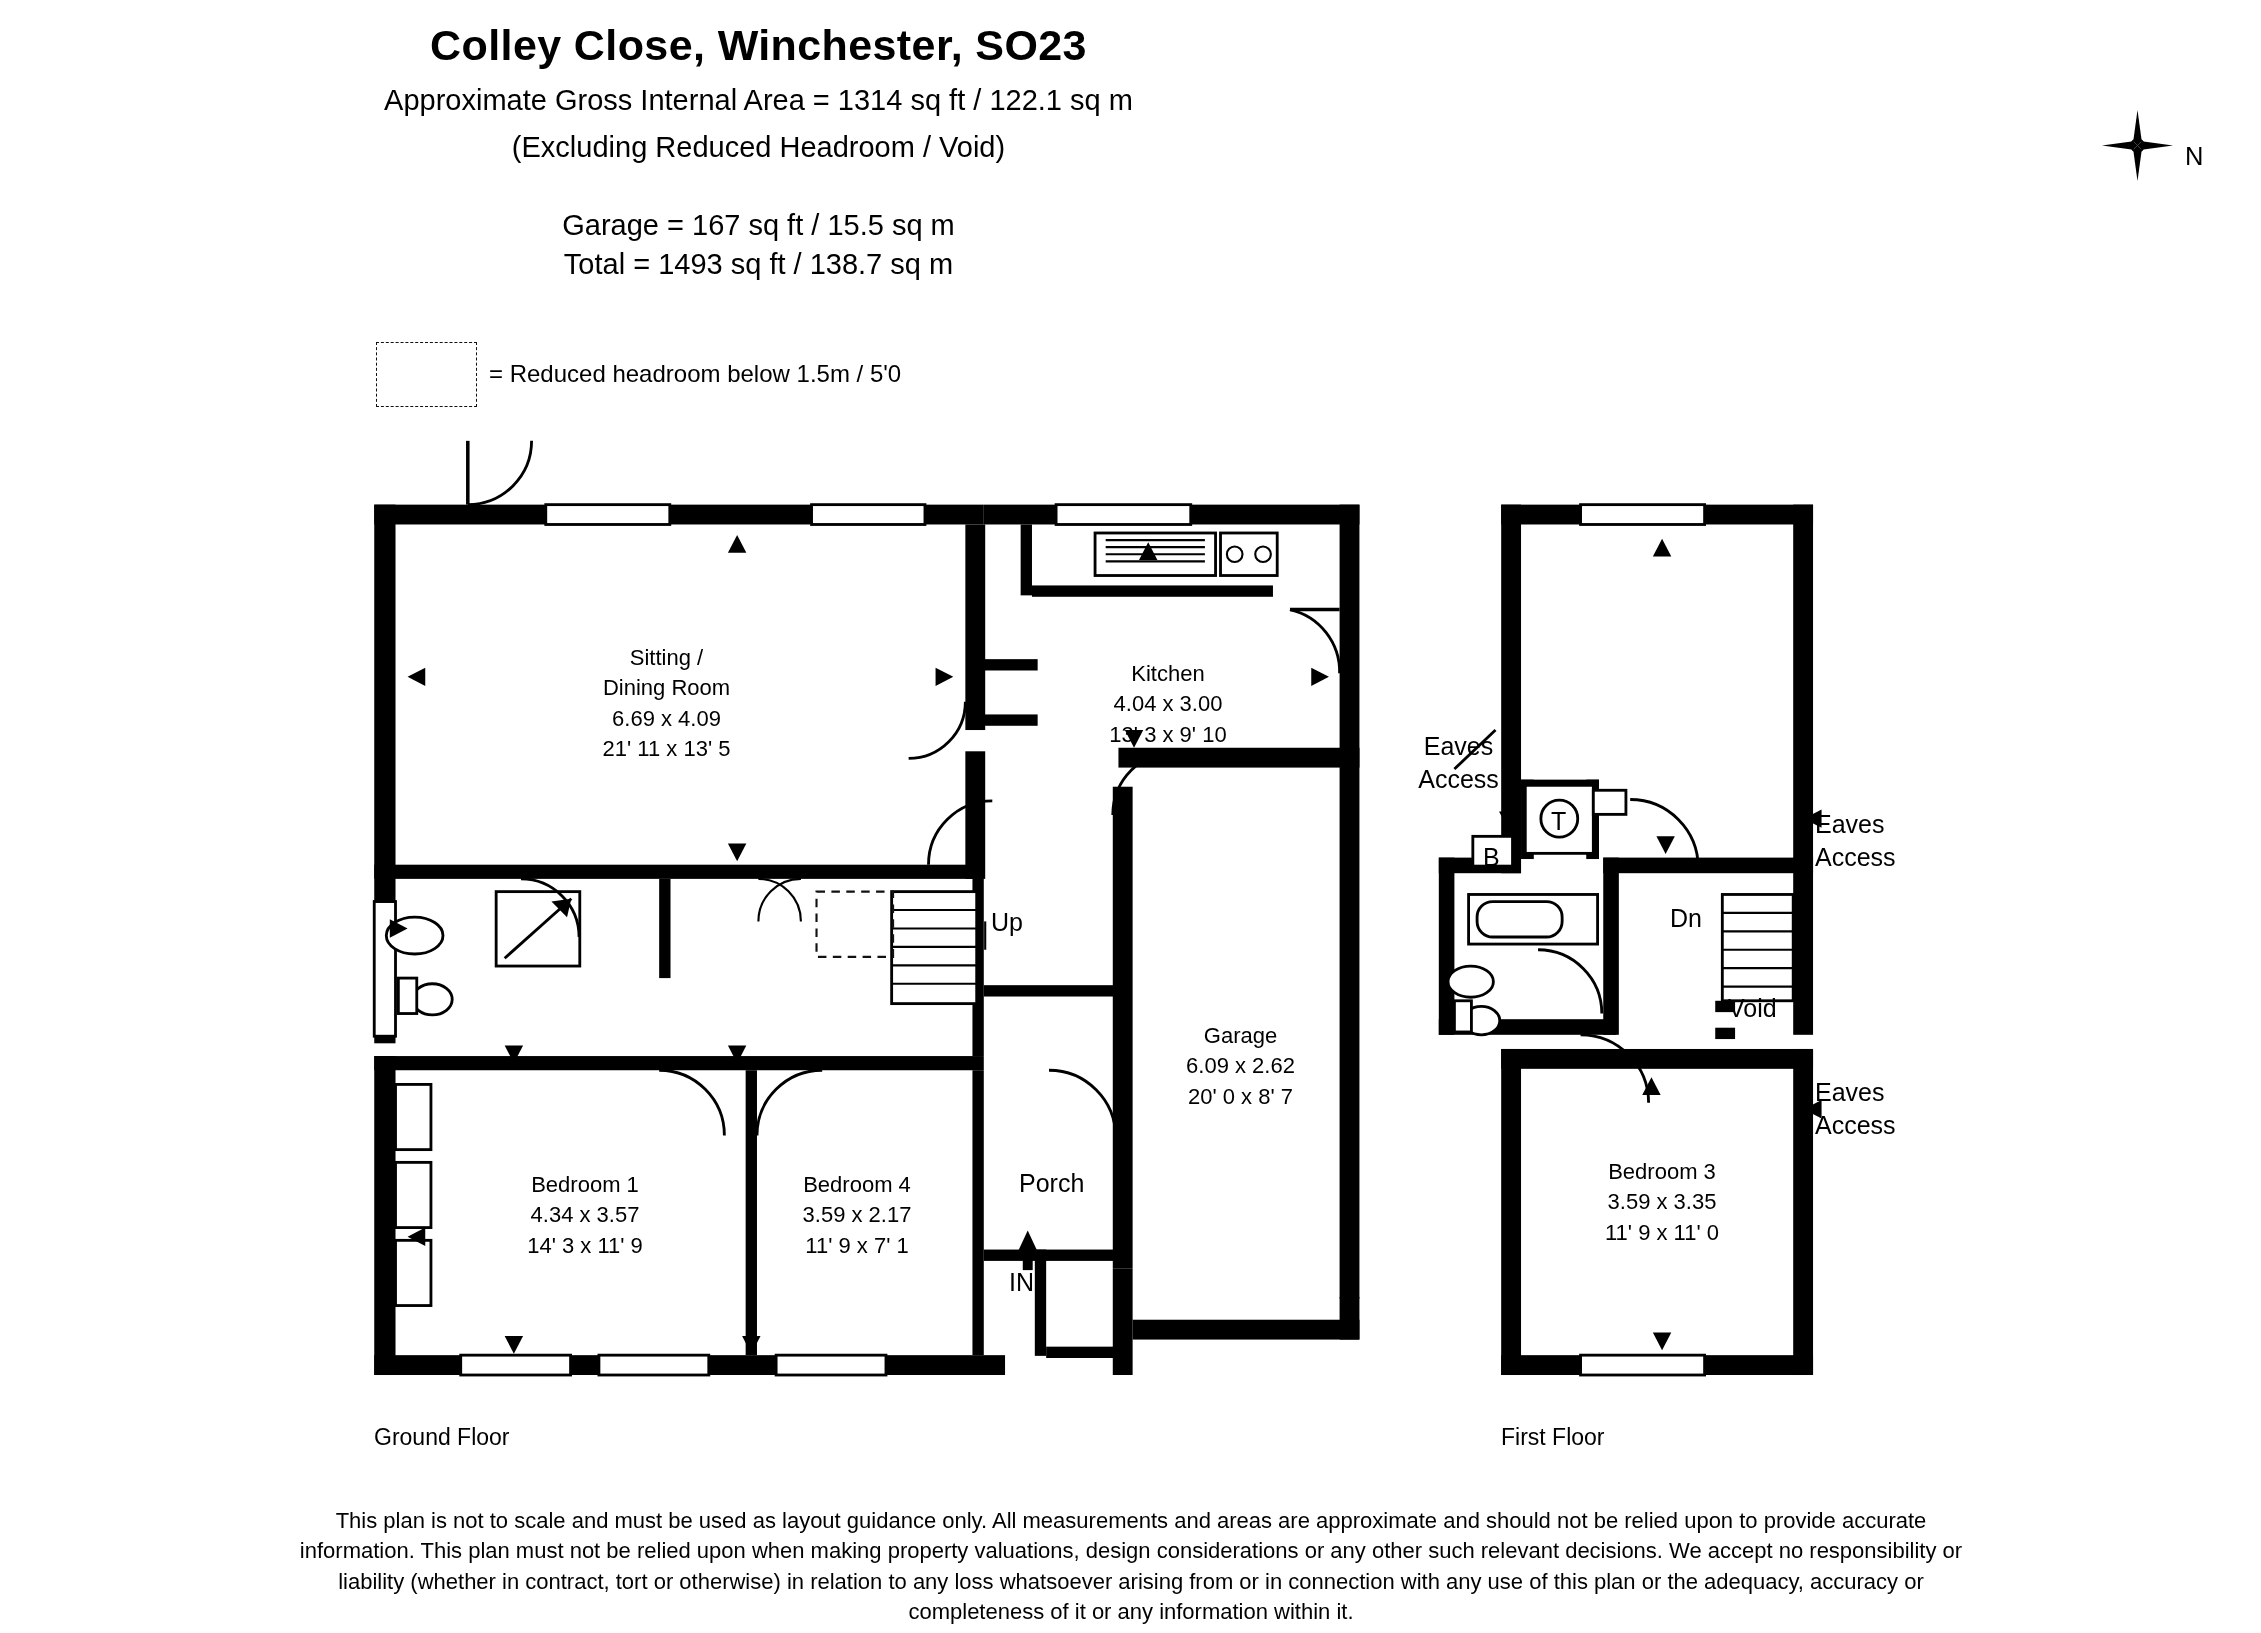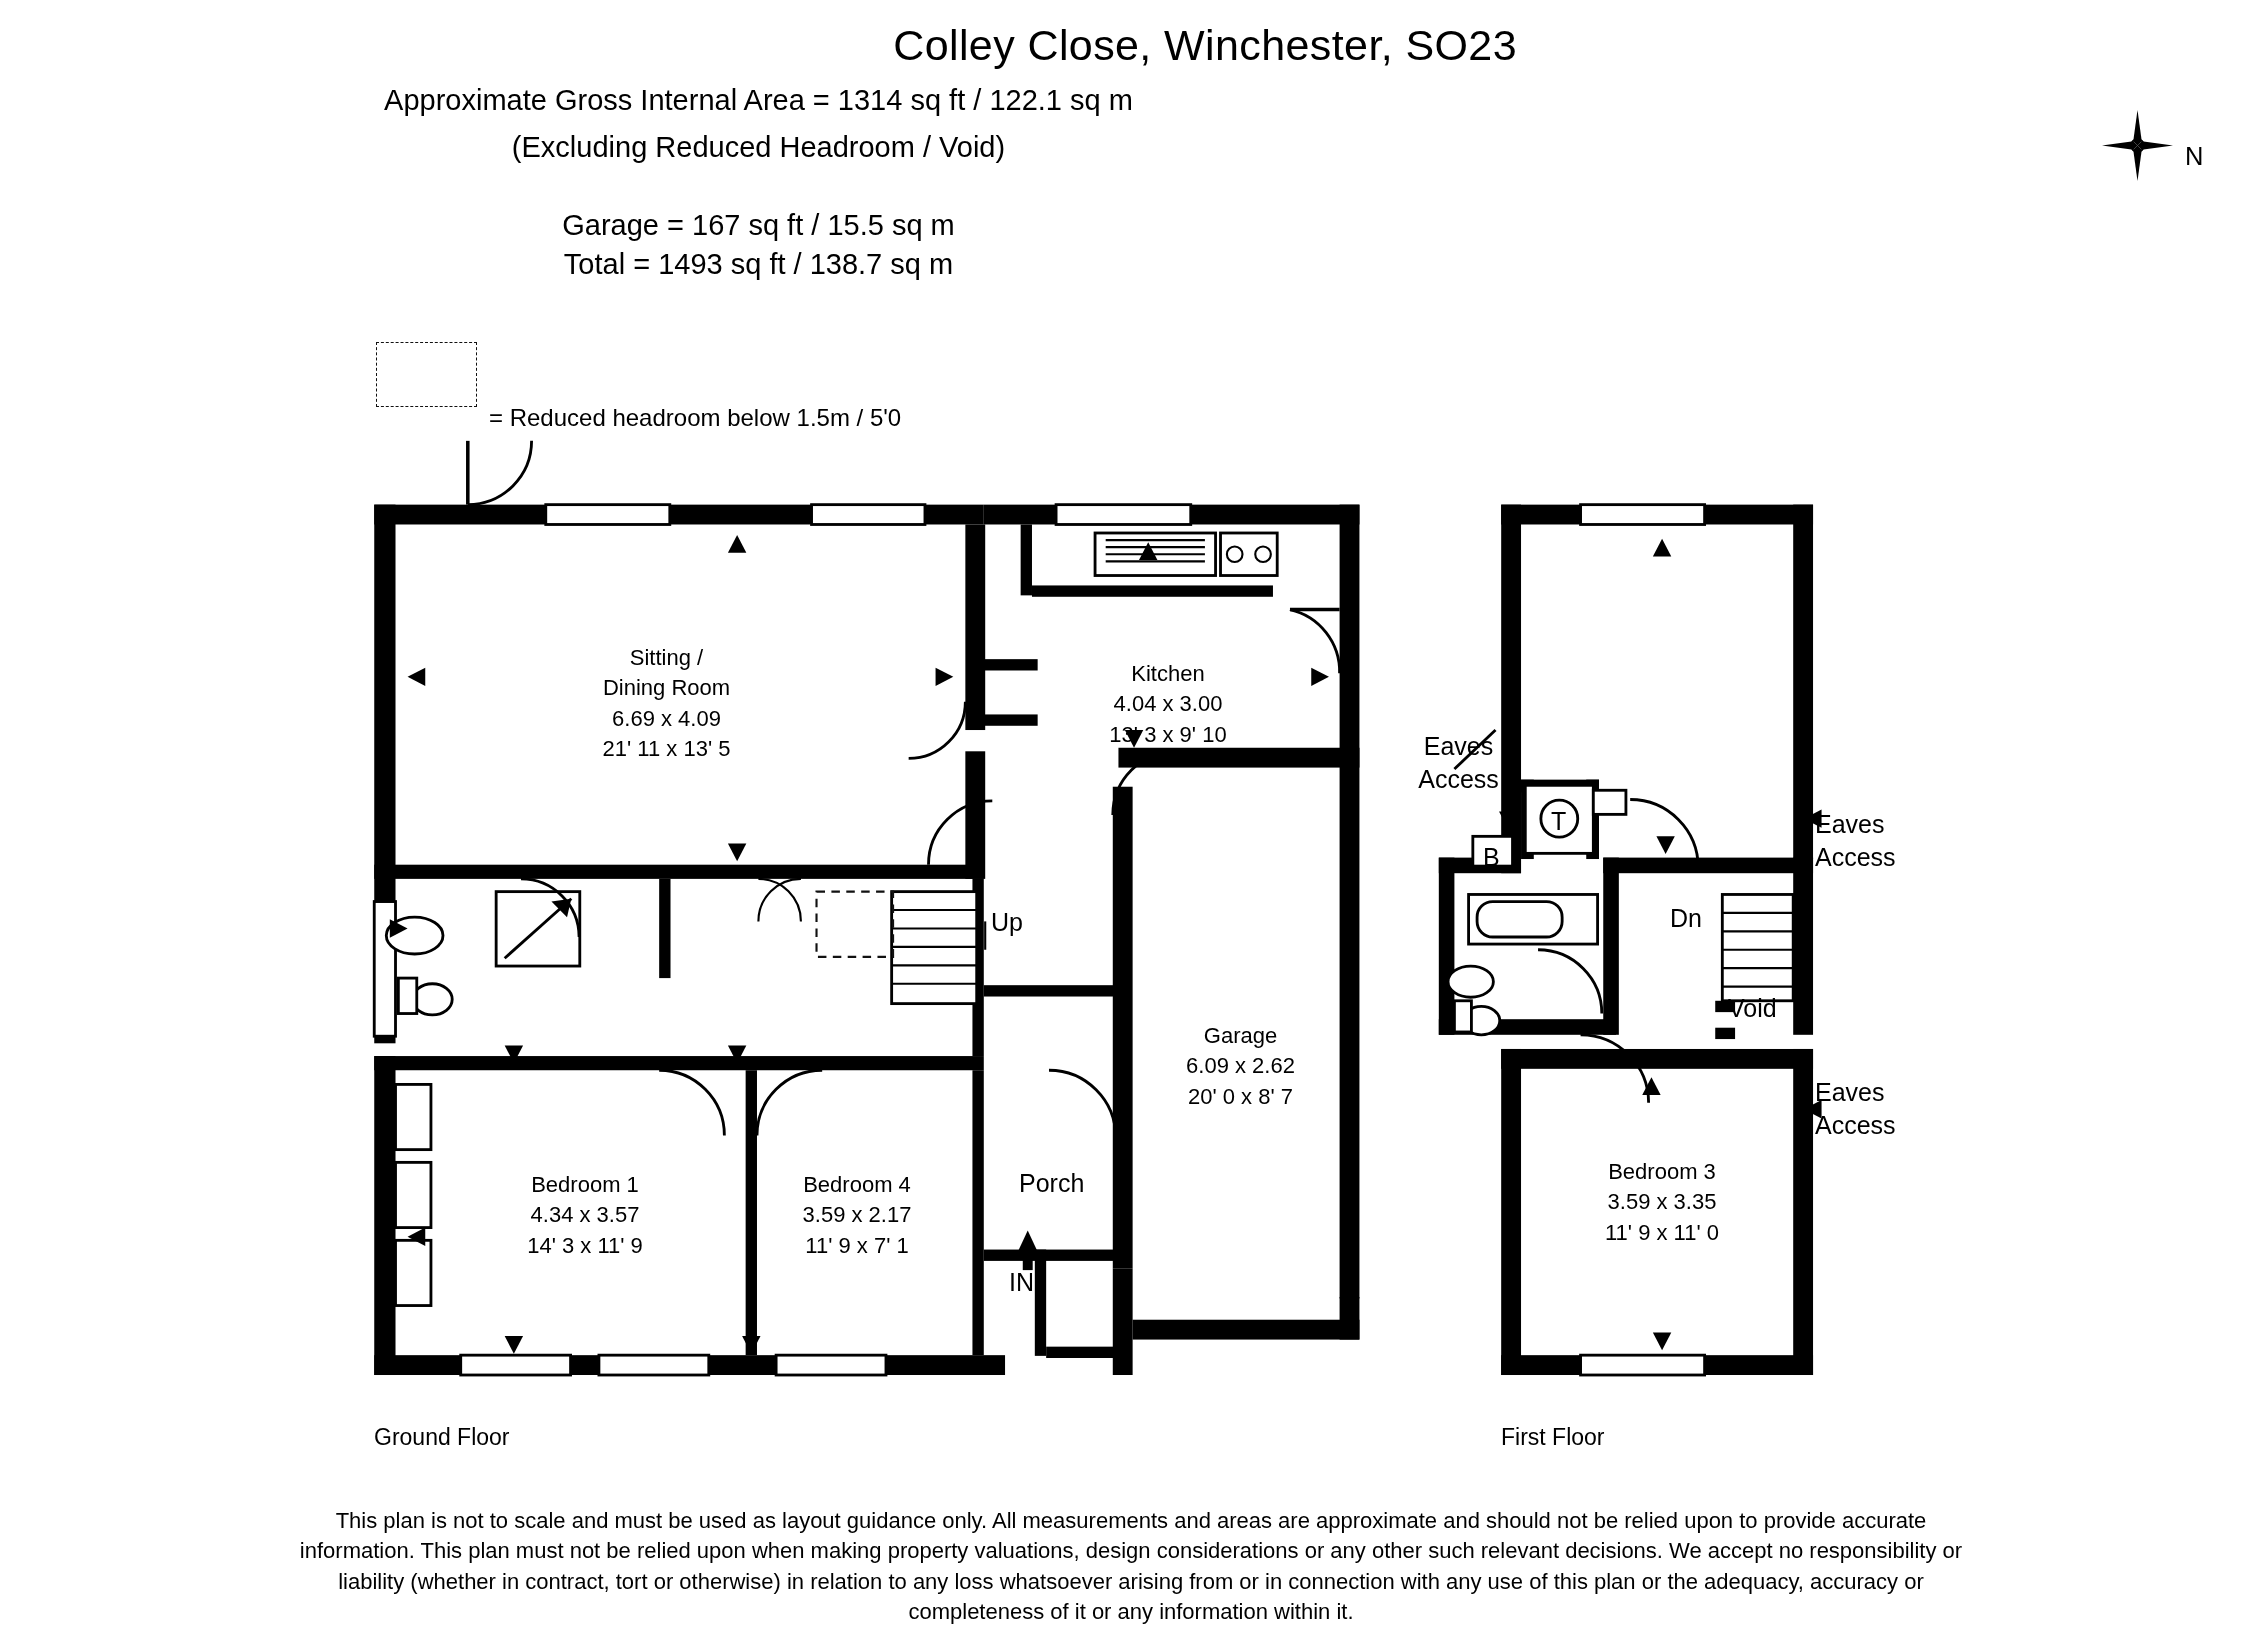--- a/index.html
+++ b/index.html
@@ -18,23 +18,23 @@
   .plan {
     position: absolute;
     inset: 0;
   }
   
   .title {
     position: absolute;
     top: 21px;
     left: 0;
     width: 1517px;
-    text-align: right;
+    text-align: center;
     font-size: 43px;
-    font-weight: normal;
+    font-weight: bold;
     letter-spacing: 0.4px;
   }
   .subtitle {
     position: absolute;
     left: 0;
     width: 1517px;
     text-align: center;
     font-size: 29px;
   }
   .sub1 { top: 84px; }
@@ -66,21 +66,20 @@
     width: 101px;
     height: 65px;
     border: 1.4px dashed #111;
     box-sizing: border-box;
   }
   .legend-text {
     position: absolute;
     left: 489px;
     top: 360px;
     font-size: 24px;
-    margin-top: 44px;
   }
 
   
   .floor-caption {
     position: absolute;
     font-size: 23px;
     text-align: right;
   }
   .cap-ground { left: 374px; top: 1424px; }
   .cap-first  { left: 1501px; top: 1424px; }

